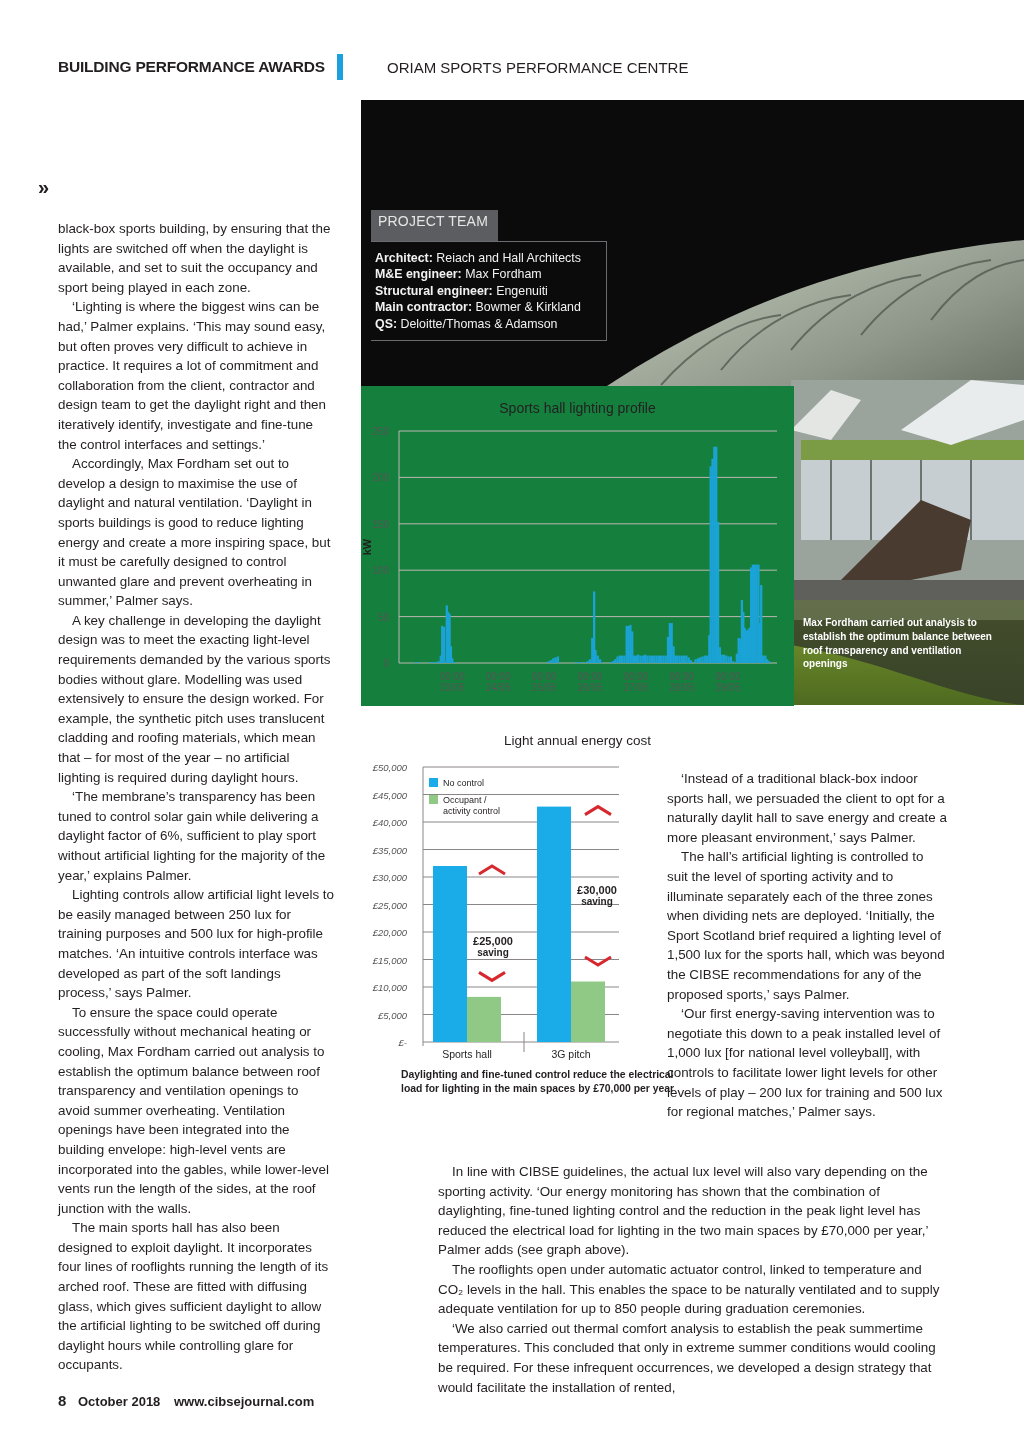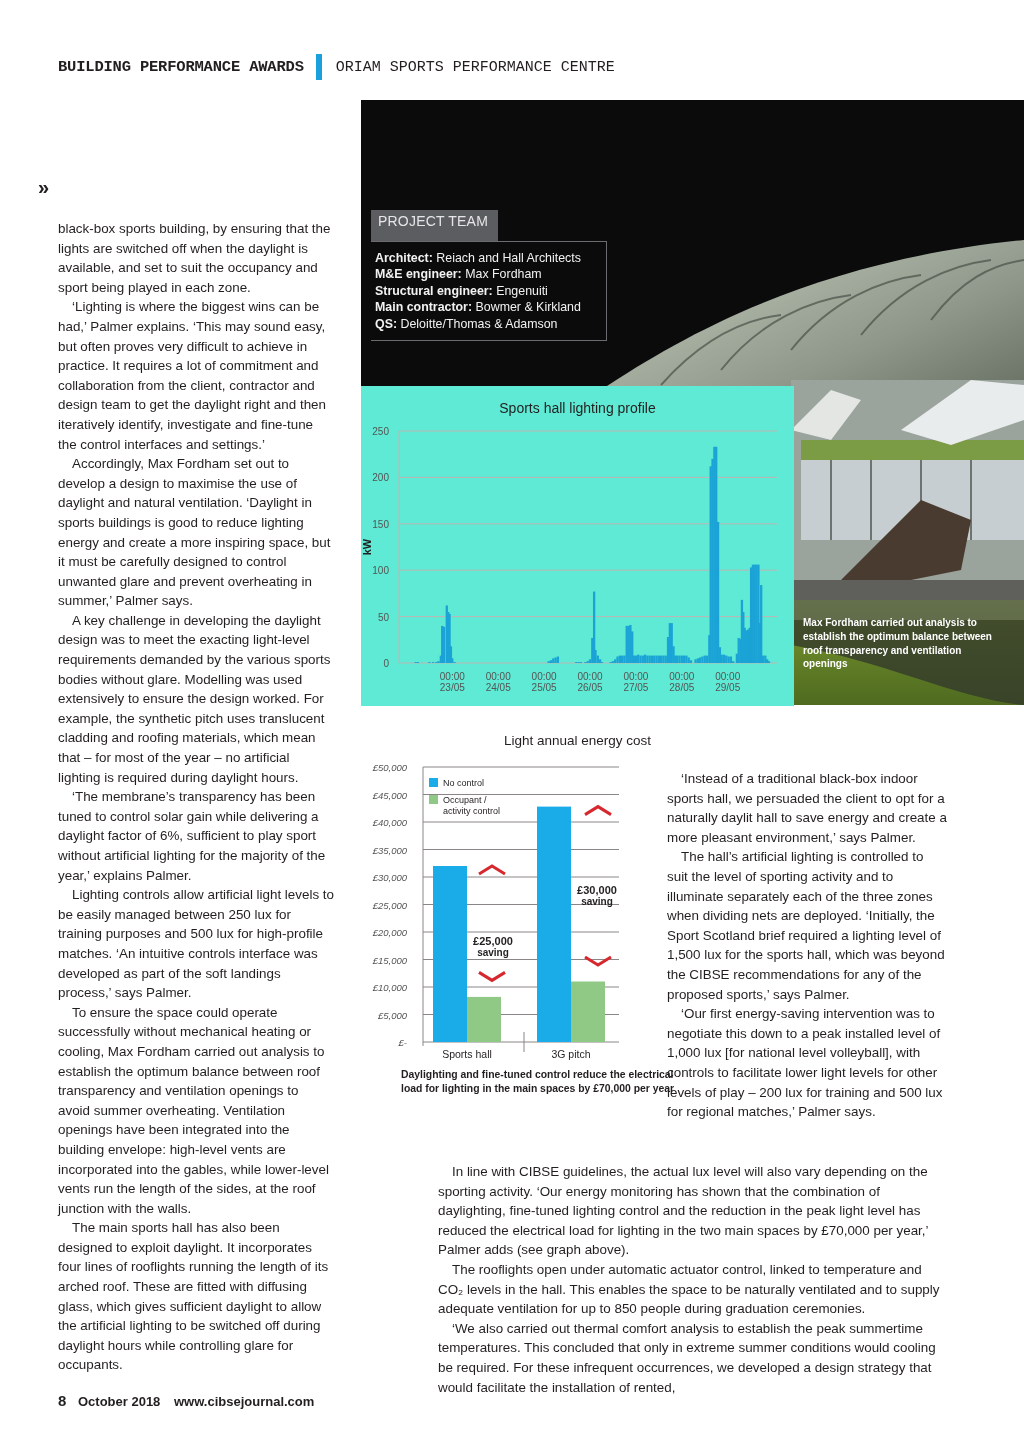--- a/index.html
+++ b/index.html
@@ -1,27 +1,27 @@
 <!DOCTYPE html>
 <html><head>
 <meta charset="utf-8">
 <style>
   html,body{margin:0;padding:0;}
   body{width:1024px;height:1448px;background:#fff;position:relative;overflow:hidden;font-family:"Liberation Sans",sans-serif;color:#231f20;}
-  .header{position:absolute;left:58px;top:56px;height:22px;display:flex;align-items:center;font-family:Liberation Mono, monospace;}
+  .header{position:absolute;left:58px;top:56px;height:22px;display:flex;align-items:center;}
   .hdr-left{font-weight:bold;font-size:15.5px;letter-spacing:-0.2px;color:#231f20;}
   .hdr-bar{width:6px;height:26px;background:#1aa0dc;margin:0 14px 0 12px;}
-  .hdr-right{font-size:15px;color:#231f20;}
+  .hdr-right{font-size:15px;color:#231f20;margin-left:30px;}
   .photo{position:absolute;left:361px;top:100px;width:663px;height:605px;background:#0b0b0c;overflow:hidden;}
   .photo svg{position:absolute;left:0;top:0;}
   .team{position:absolute;left:371px;top:210px;width:236px;}
   .team-tab{display:inline-block;background:#5b5d60;color:#e6e6e6;font-size:14px;padding:3px 10px 12px 7px;letter-spacing:0.2px;}
   .team-box{border:1px solid #6a6c70;border-left:none;margin-top:0;padding:8px 0 8px 4px;font-size:12.4px;line-height:16.4px;color:#f2f2f2;}
   .team-box b{font-weight:bold;}
-  .chart1{position:absolute;left:361px;top:386px;width:433px;height:320px;background:#5eead4;}
+  .chart1{position:absolute;left:361px;top:386px;width:433px;height:320px;background:#15803d;}
   .chart1-title{position:absolute;left:0;width:433px;top:14px;text-align:center;font-size:14px;color:#231f20;}
   .caption-photo{position:absolute;left:803px;top:616px;width:200px;font-size:10px;font-weight:bold;line-height:13.8px;color:#fff;}
   .chart2{position:absolute;left:361px;top:725px;width:290px;height:360px;}
   .chart2-title{position:absolute;left:0;width:290px;top:8px;text-align:right;font-size:13.5px;}
   .chart2-caption{position:absolute;left:361px;top:1068px;width:290px;font-size:10.4px;font-weight:bold;line-height:14px;color:#231f20;margin-left:40px;}
   .col{position:absolute;font-size:13.4px;line-height:19.6px;color:#231f20;margin-top:39px;}
   .col p{margin:0;text-indent:14px;}
   .col p.first{text-indent:0;}
   .col-left{left:58px;top:180px;width:276px;}
   .col-right{left:667px;top:730px;width:280px;}

